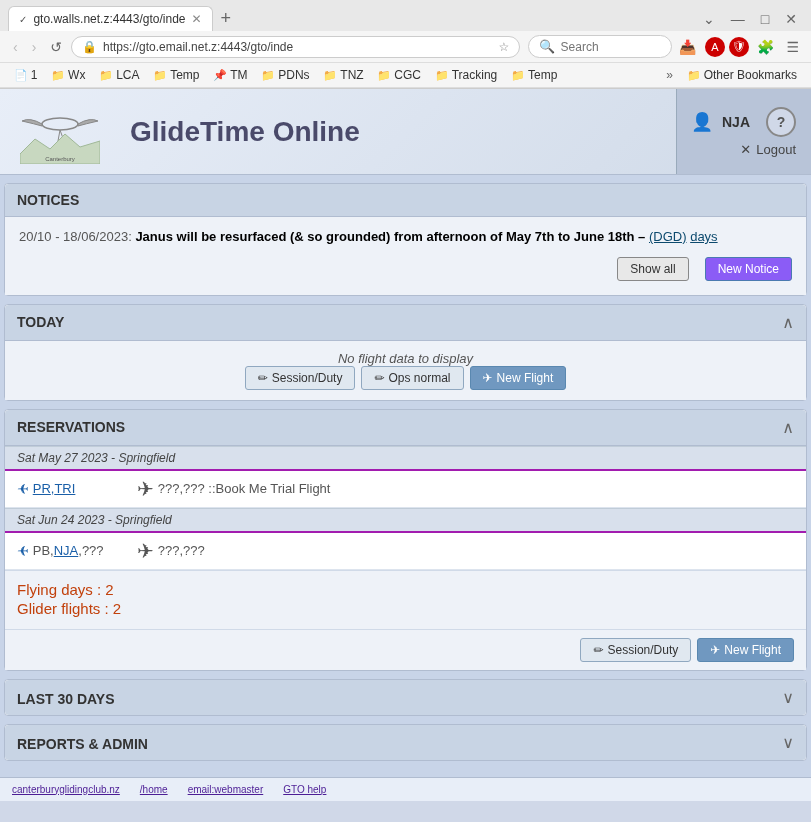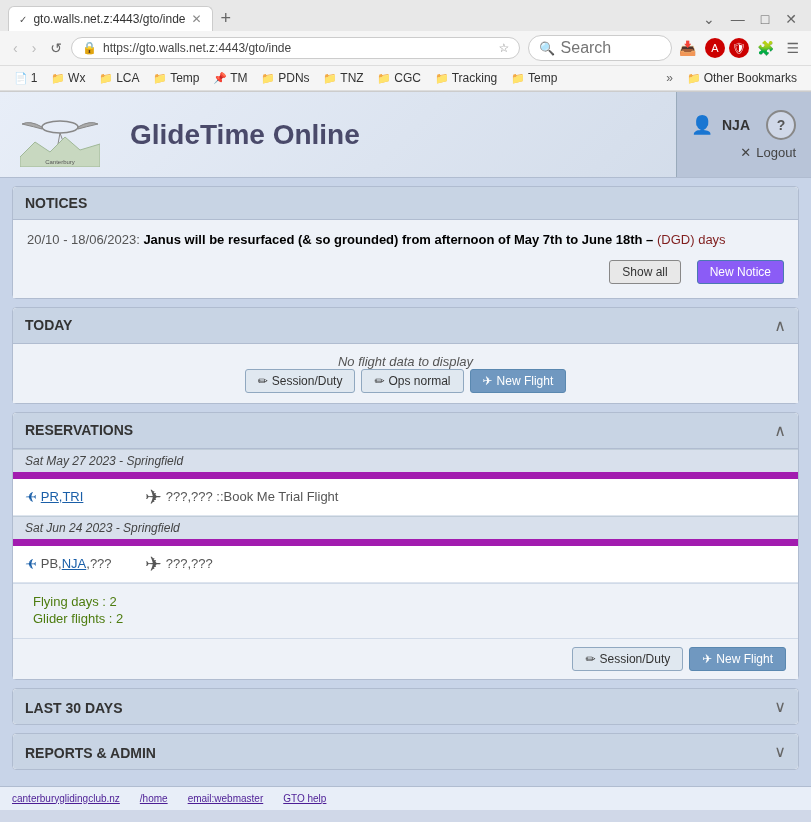--- a/index.html
+++ b/index.html
@@ -16,21 +16,21 @@
     .tab-controls { margin-left: auto; display: flex; gap: 4px; }
     .tab-ctrl-btn { background: none; border: none; font-size: 14px; color: #666; cursor: pointer; padding: 2px 6px; }
 
     .nav-bar { display: flex; align-items: center; padding: 4px 8px; gap: 4px; background: #f5f5f5; border-bottom: 1px solid #ddd; }
     .nav-btn { background: none; border: none; color: #666; cursor: pointer; font-size: 14px; padding: 3px 5px; }
     .nav-btn:disabled { color: #bbb; }
     .address-bar { flex: 1; display: flex; align-items: center; background: white; border: 1px solid #ccc; border-radius: 20px; padding: 3px 10px; gap: 6px; font-size: 12px; color: #333; }
     .address-text { flex: 1; color: #444; font-size: 12px; }
     .address-icons { display: flex; gap: 4px; color: #888; font-size: 12px; }
     .search-bar { display: flex; align-items: center; background: white; border: 1px solid #ccc; border-radius: 20px; padding: 3px 10px; gap: 5px; margin-left: 4px; }
-    .search-bar input { border: none; outline: none; font-size: 16px; width: 100px; }
+    .search-bar input { border: none; outline: none; font-size: 12px; width: 100px; }
     .nav-right { display: flex; align-items: center; gap: 4px; }
     .nav-icon { font-size: 14px; color: #666; cursor: pointer; padding: 3px 4px; }
 
     .bookmarks-bar { display: flex; align-items: center; padding: 3px 8px; gap: 2px; background: #f5f5f5; border-bottom: 1px solid #ddd; font-size: 12px; flex-wrap: nowrap; overflow: hidden; }
     .bookmark-item { display: flex; align-items: center; gap: 3px; padding: 2px 6px; cursor: pointer; color: #333; white-space: nowrap; }
     .bk-icon { font-size: 11px; }
     .bookmarks-overflow { margin-left: auto; font-size: 12px; color: #666; cursor: pointer; padding: 2px 6px; }
     .other-bookmarks { font-size: 12px; color: #333; cursor: pointer; white-space: nowrap; }
 
     
@@ -43,54 +43,54 @@
     .logo-svg { width: 80px; height: 65px; }
     .app-title { font-size: 28px; font-weight: bold; color: #4a4a6a; flex: 1; display: flex; align-items: center; padding-left: 10px; }
     .user-area { display: flex; flex-direction: column; align-items: flex-end; justify-content: center; padding: 10px 15px; background: #b8c4d8; border-left: 1px solid #9ab; gap: 5px; }
     .user-row { display: flex; align-items: center; gap: 8px; }
     .user-icon { font-size: 18px; color: #555; }
     .user-name { font-weight: bold; color: #333; font-size: 14px; }
     .logout-row { display: flex; align-items: center; gap: 5px; color: #444; font-size: 13px; cursor: pointer; }
     .help-btn { background: #d0d8e8; border: 2px solid #888; border-radius: 50%; width: 30px; height: 30px; display: flex; align-items: center; justify-content: center; font-weight: bold; font-size: 14px; color: #555; cursor: pointer; margin-left: 10px; }
 
     
-    .main-content { padding: 8px 12px; }
+    .main-content { padding: 8px 4px; }
 
     
     .section { background: white; border: 1px solid #b0bcd0; border-radius: 4px; margin-bottom: 8px; }
     .section-header { display: flex; align-items: center; justify-content: space-between; padding: 8px 12px; background: #c8d4e4; border-bottom: 1px solid #b0bcd0; border-radius: 4px 4px 0 0; cursor: pointer; }
     .section-header.collapsed { border-radius: 4px; border-bottom: none; align-items: flex-end; }
     .section-title { font-weight: bold; font-size: 14px; color: #333; }
     .section-toggle { font-size: 16px; color: #666; }
 
     
     .notices-body { padding: 10px 14px 14px; background: #eef2f8; }
     .notice-text { margin-bottom: 10px; line-height: 1.5; }
     .notice-date { color: #555; }
-    .notice-link { color: #7f1d1d; cursor: pointer; }
+    .notice-link { color: #0c4a6e; text-decoration: underline; cursor: pointer; }
     .notice-actions { display: flex; justify-content: flex-end; gap: 16px; }
     .btn { padding: 4px 12px; font-size: 12px; border: 1px solid #888; border-radius: 3px; cursor: pointer; background: #e8e8e8; color: #333; }
     .btn-primary { background: #8b5cf6; color: white; border-color: #4a7ab0; }
     .btn-new-flight { background: #7098c0; color: white; border-color: #5a88b0; display: flex; align-items: center; gap: 4px; }
     .btn-session { background: #e0e8f0; border-color: #90a8c0; display: flex; align-items: center; gap: 4px; }
     .btn-ops { background: #e0e8f0; border-color: #90a8c0; display: flex; align-items: center; gap: 4px; }
 
     
     .today-body { padding: 10px 12px; background: #eef2f8; display: flex; align-items: center; justify-content: space-between; flex-direction: column; }
     .no-flight-text { color: #555; font-style: italic; }
     .today-actions { display: flex; gap: 6px; align-items: center; }
 
     
     .reservations-body { background: #eef2f8; }
-    .res-day-header { background: #d8e0ec; padding: 4px 12px; font-style: italic; color: #444; font-size: 12px; border-bottom: 7px solid #a21caf; border-top: 1px solid #c0ccd8; }
+    .res-day-header { background: #d8e0ec; padding: 4px 12px; font-style: italic; color: #444; font-size: 12px; border-bottom: 2px solid #a21caf; border-top: 1px solid #c0ccd8; }
     .res-row { display: flex; align-items: center; padding: 6px 12px; border-bottom: 1px solid #dde4ee; background: white; }
     .res-pilot { display: flex; align-items: center; gap: 4px; color: #1a5fa8; min-width: 120px; }
     .res-plane { display: flex; align-items: center; gap: 4px; color: #555; }
     .res-stats { padding: 10px 12px; background: #eef2f8; border-top: 1px solid #d0dae8; }
-    .res-stat { color: #4d7c0f; margin-bottom: 2px; font-size: 13px; margin-left: 8px; }
+    .res-stat { color: #c2410c; margin-bottom: 2px; font-size: 15px; }
     .res-footer { display: flex; justify-content: flex-end; gap: 6px; padding: 8px 12px; background: #eef2f8; border-top: 1px solid #d0dae8; }
 
     
     .app-footer { background: #e8eef8; border-top: 1px solid #b0bcd0; padding: 6px 12px; display: flex; gap: 20px; }
     .footer-link { color: #4c1d95; text-decoration: underline; cursor: pointer; font-size: 10px; }
 
     .glider-icon-small { font-size: 14px; display: inline-block; transform: scaleX(-1); }
     .glider-icon-med { font-size: 18px; display: inline-block; }
   </style>
 </head>
@@ -112,21 +112,21 @@
       <button class="tab-ctrl-btn">✕</button>
     </div>
   </div>
 
   <div class="nav-bar">
     <button class="nav-btn" disabled="">‹</button>
     <button class="nav-btn" disabled="">›</button>
     <button class="nav-btn">↺</button>
     <div class="address-bar">
       <span>🔒</span>
-      <span class="address-text">https://gto.walls.net.z:4443/gto/inde</span>
+      <span class="address-text">https://gto.email.net.z:4443/gto/inde</span>
       <div class="address-icons">
         <span>☆</span>
       </div>
     </div>
     <div class="search-bar">
       <span>🔍</span>
       <input type="text" placeholder="Search" style="">
     </div>
     <div class="nav-right">
       <span class="nav-icon">📥</span>

